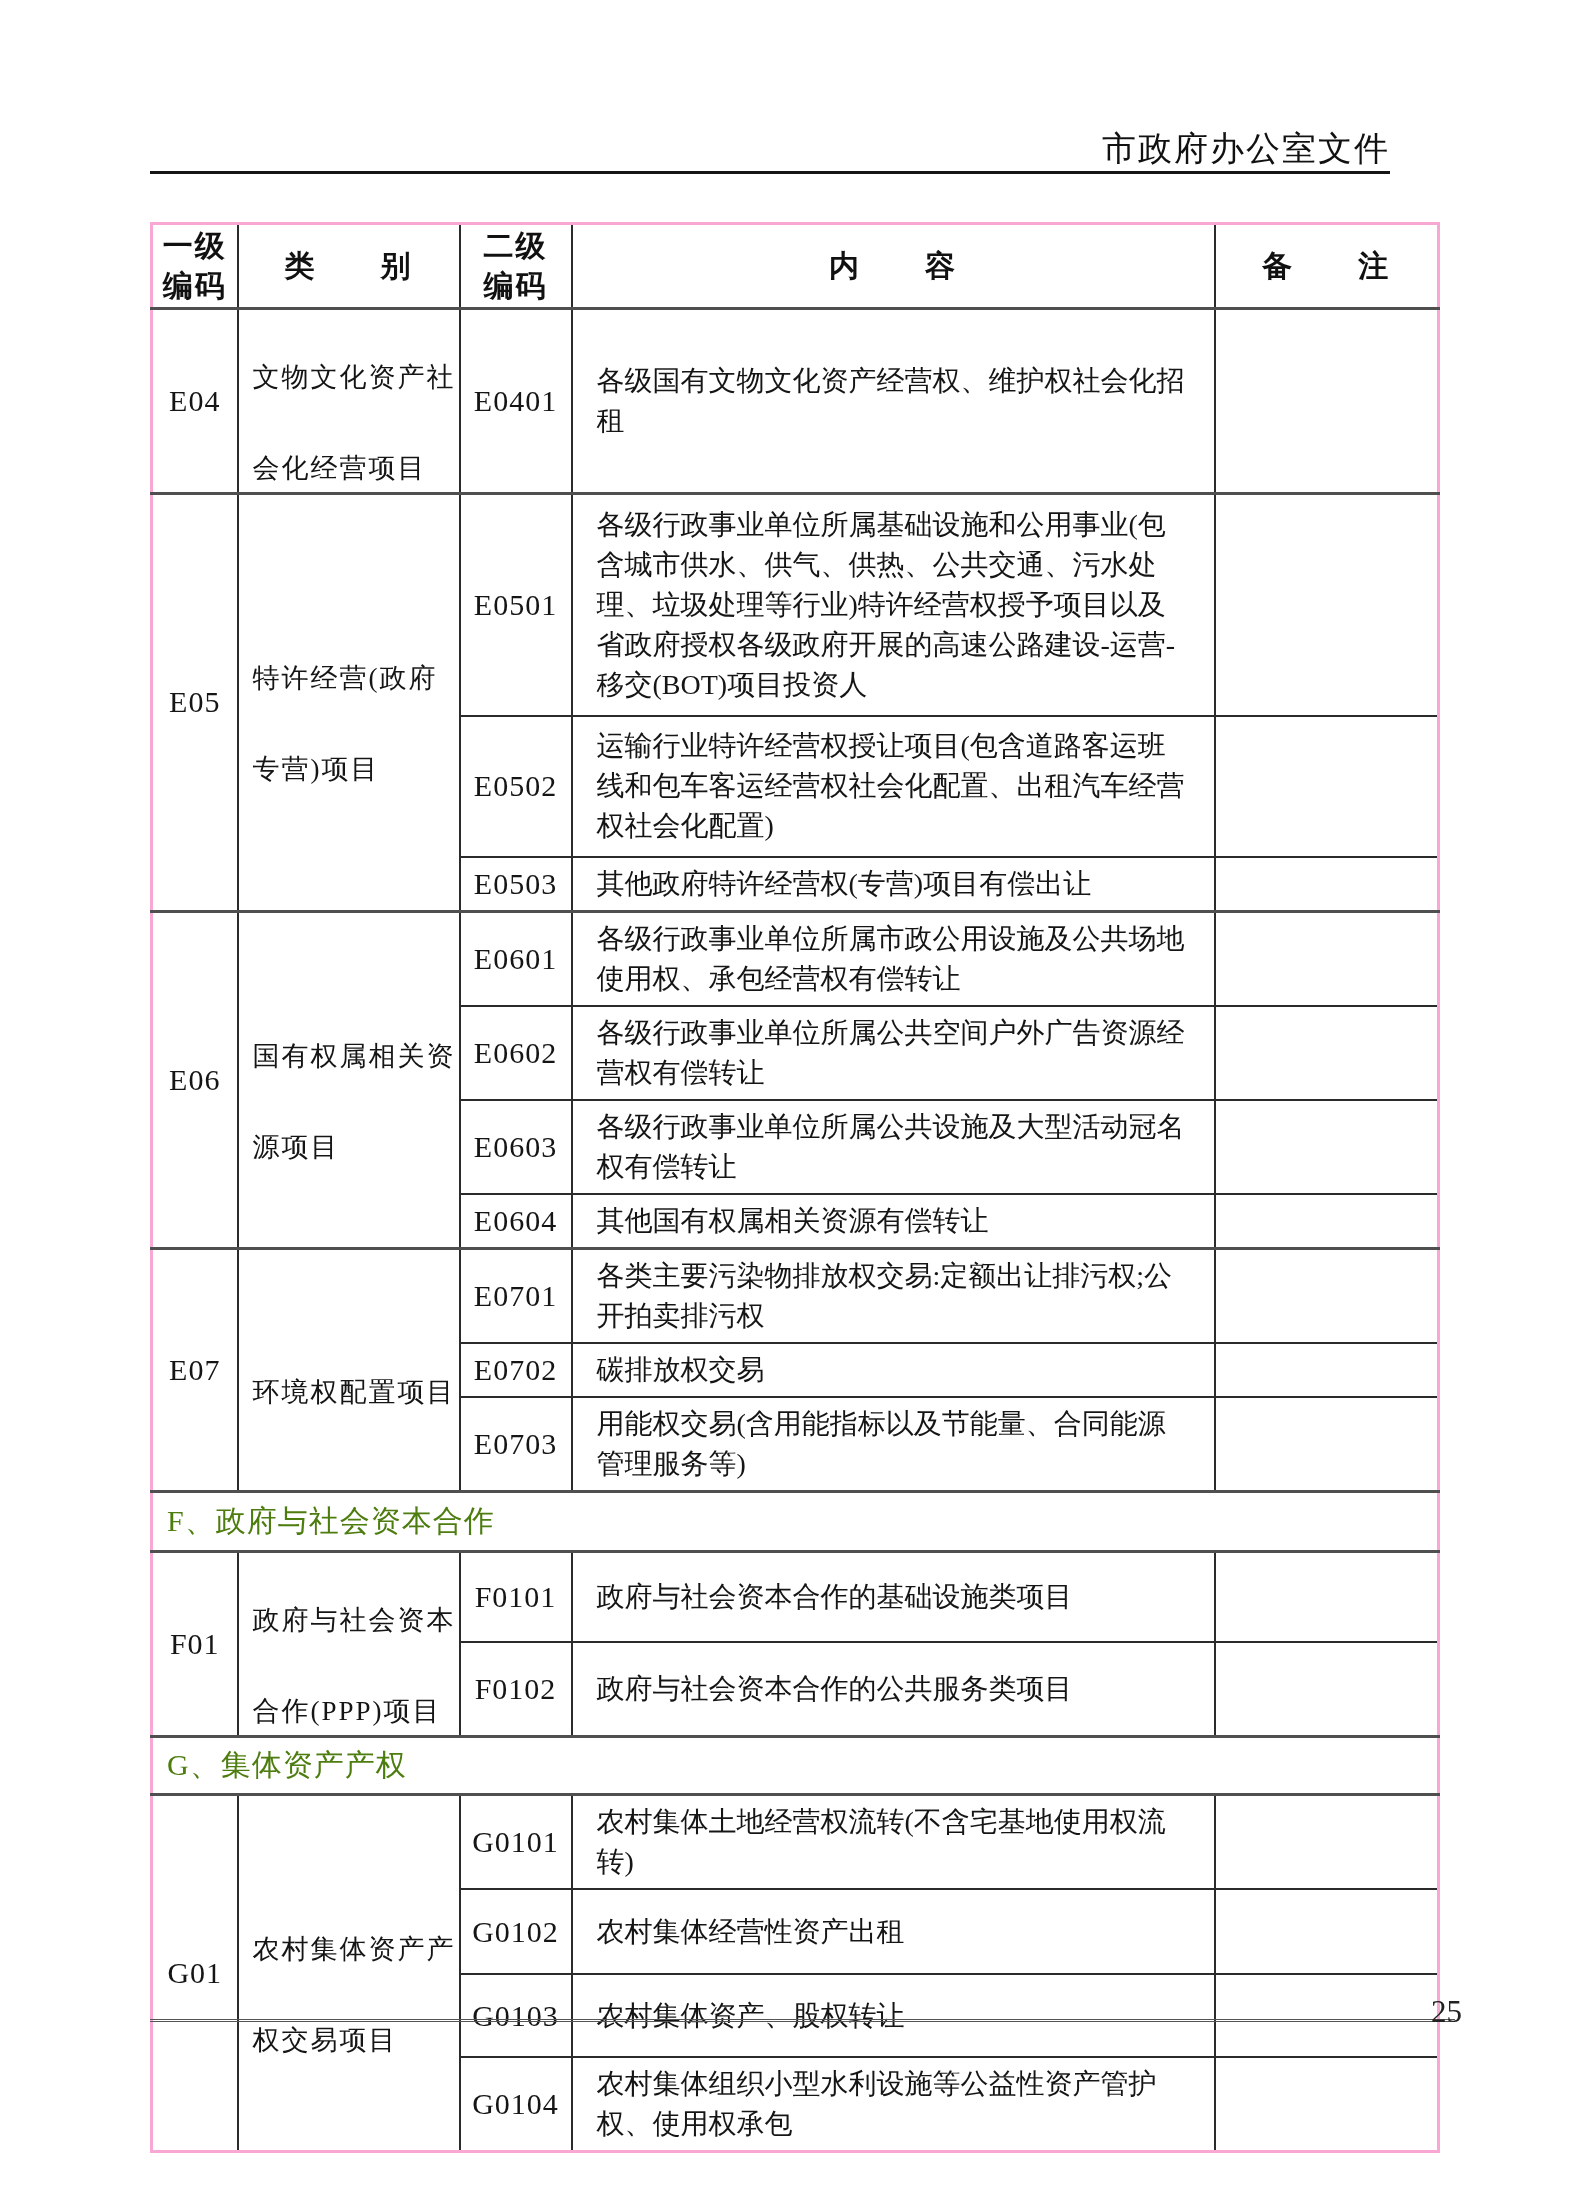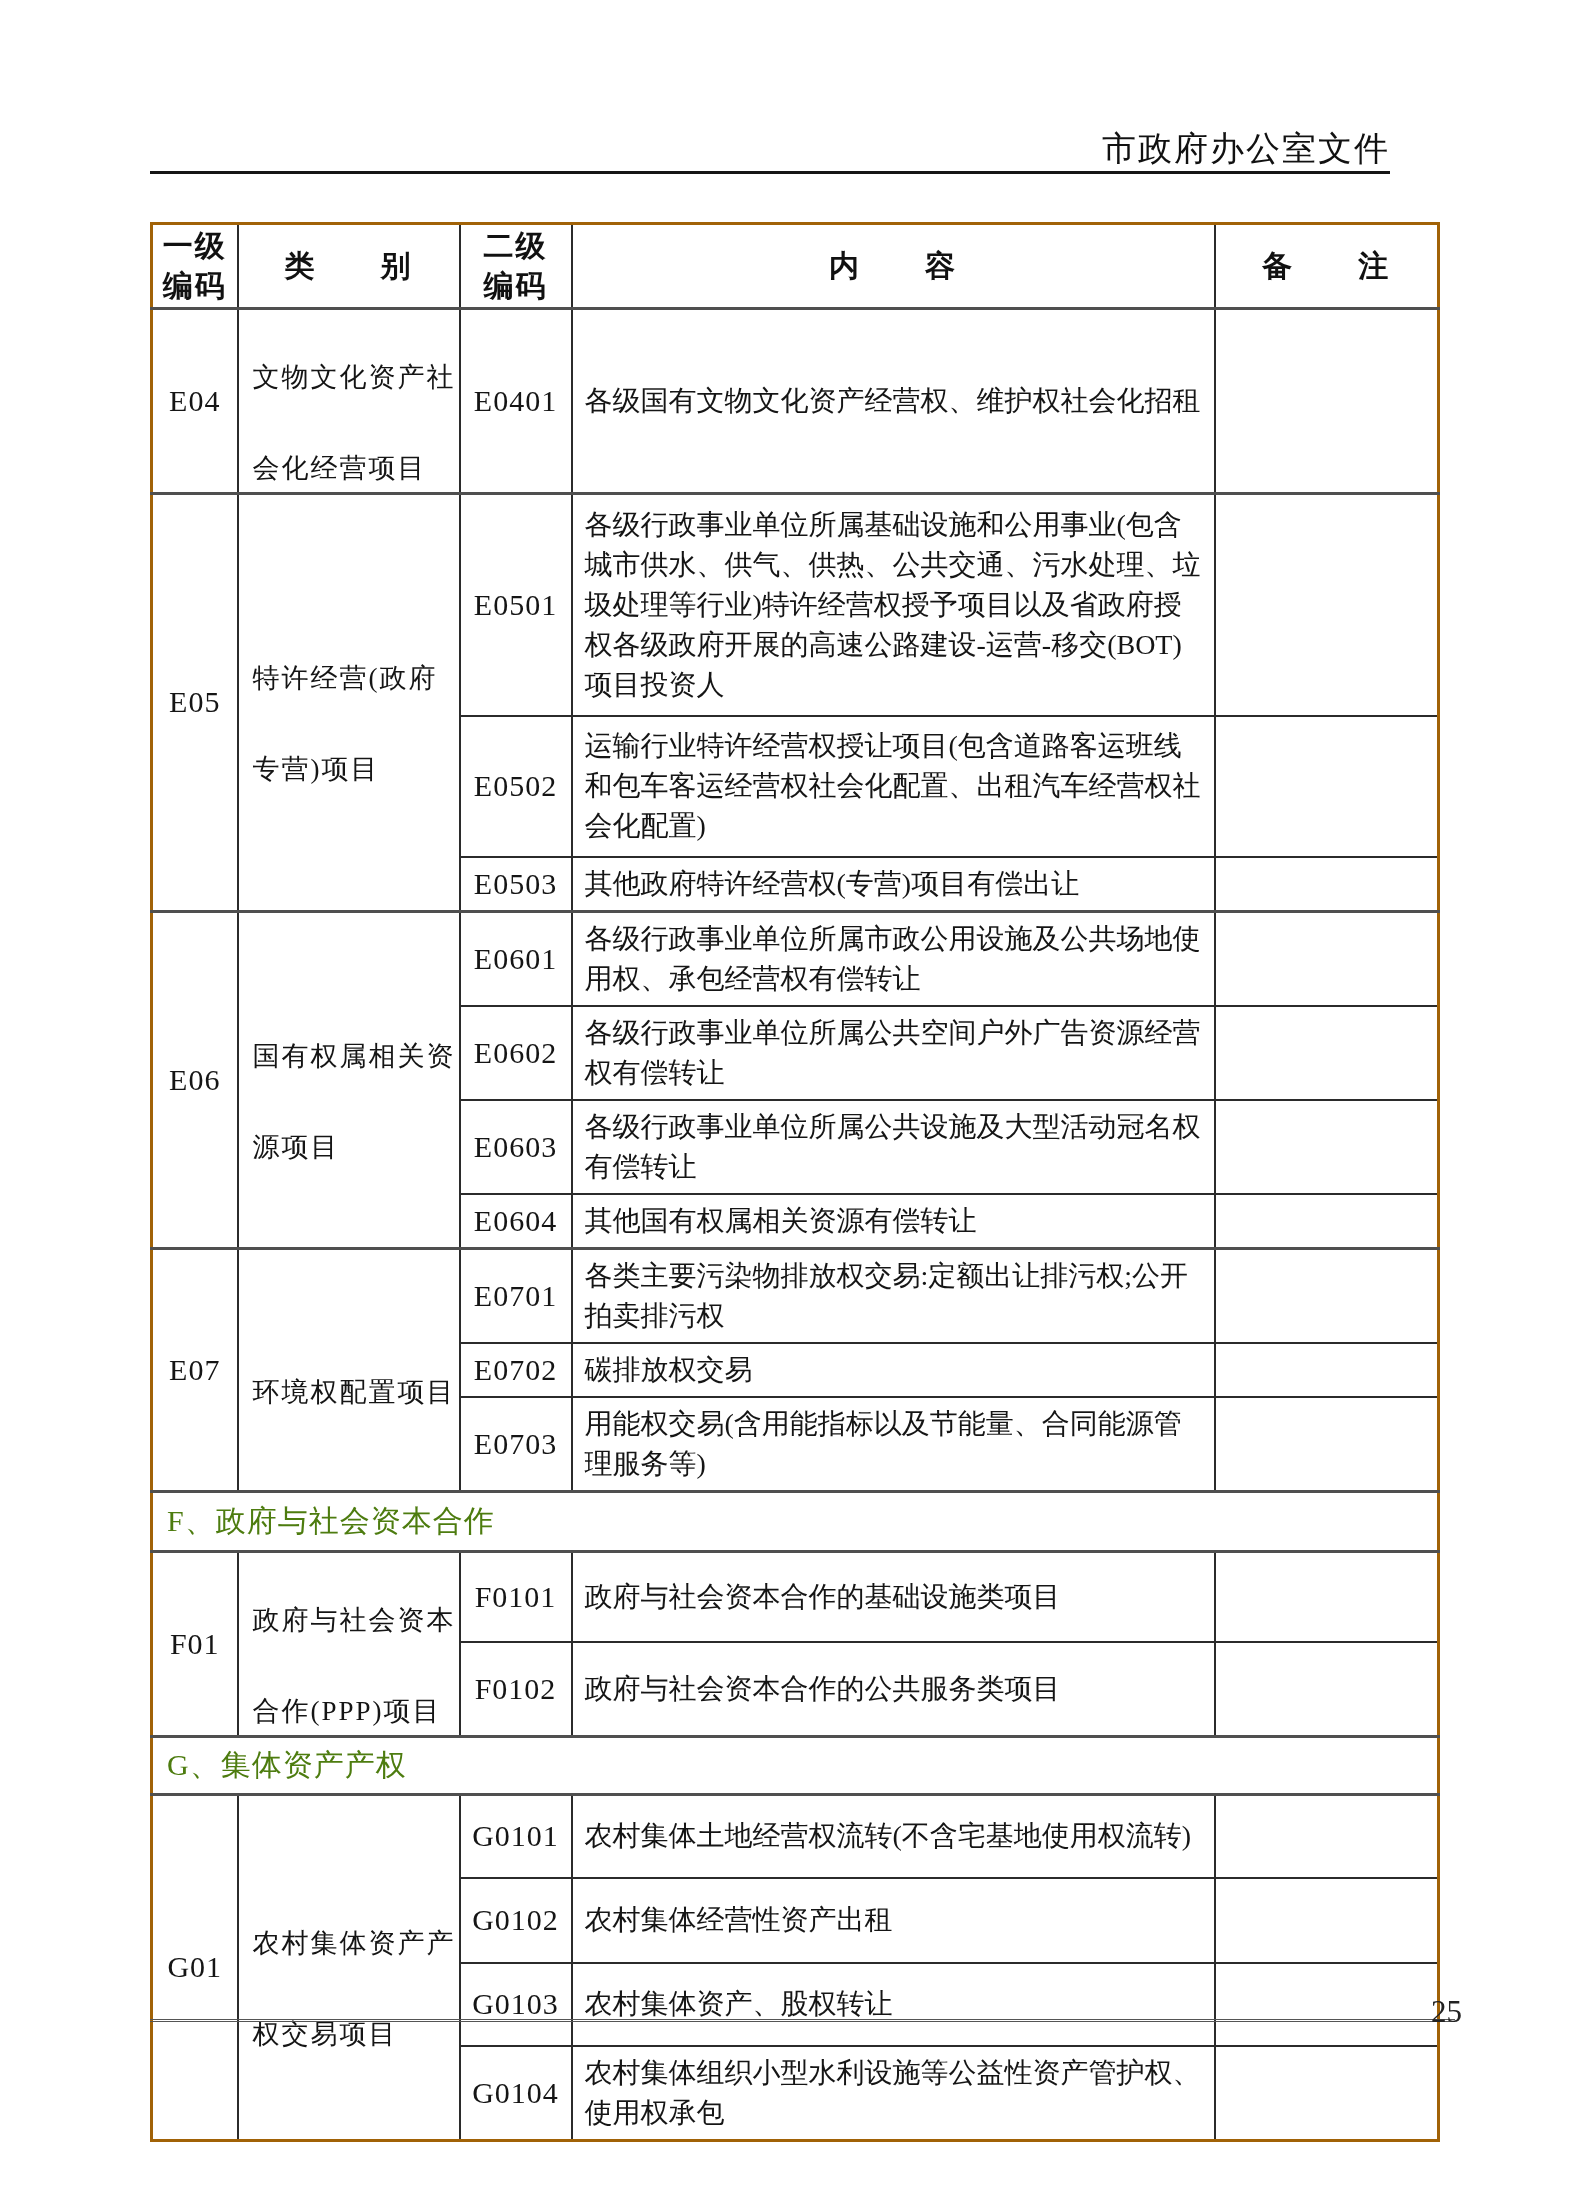--- a/index.html
+++ b/index.html
@@ -12,21 +12,21 @@
     position:absolute;top:126px;right:197px;
     font-family:"Liberation Sans","DejaVu Sans",sans-serif;
     font-weight:normal;font-size:34px;letter-spacing:2px;color:#111;
   }
   .header-rule{
     position:absolute;left:150px;top:171px;width:1240px;height:3px;background:#151515;
   }
   table.doc-table{
     position:absolute;left:150px;top:222px;width:1287px;
     border-collapse:collapse;table-layout:fixed;
-    border:3px solid #a16207;
+    border:3px solid #f9a8d4;
   }
   .doc-table td,.doc-table th{
     border:2px solid #2b2b2b;
     padding:0;vertical-align:middle;
     overflow:hidden;
   }
   tr.sec-top > td, tr.sec-top > th{border-top:3px solid #4f4f4f;}
   th.hcell{
     font-family:"Liberation Sans","DejaVu Sans",sans-serif;
     font-weight:bold;font-size:30px;line-height:40px;letter-spacing:2px;
@@ -34,21 +34,21 @@
   }
   td.code-cell{
     font-size:30px;text-align:center;letter-spacing:1px;color:#151515;
   }
   td.cat-cell{padding:0 14px;}
   .cat-line{
     font-size:27px;line-height:47px;letter-spacing:2px;white-space:nowrap;color:#151515;margin-top:44px;
   }
   td.content-cell{
     font-size:28px;line-height:40px;letter-spacing:0px;
-    padding:6px 12px;text-align:left;color:#151515;
+    padding:6px 24px;text-align:left;color:#151515;
   }
   td.remark-cell{background:#fff;}
   td.section-cell{
     font-size:30px;letter-spacing:1px;padding:0 14px;text-align:left;color:#4d7c0f;
   }
   .footer-rule{
     position:absolute;left:150px;top:2019px;width:1305px;height:3px;
     border-top:1px solid #555;border-bottom:1px solid #555;box-sizing:border-box;
   }
   .page-number{

